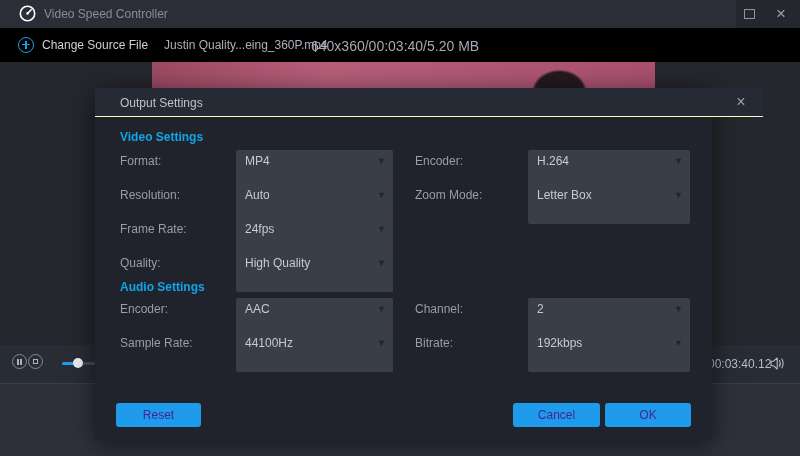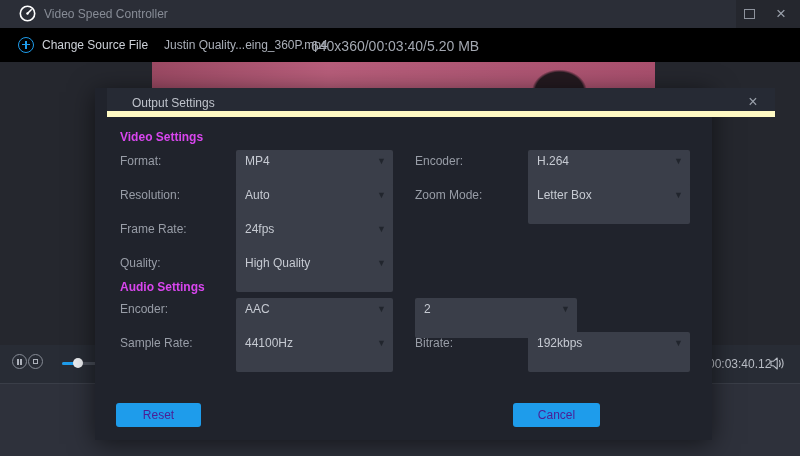--- a/index.html
+++ b/index.html
@@ -48,27 +48,27 @@
                   background:#eceef1; border-radius:50%; cursor:pointer; }
   #time-label { position:absolute; left:708px; top:12px; font-size:12px; color:#b9bdc5; }
   #speaker { position:absolute; left:770px; top:12px; cursor:pointer; }
 
   #bottom-strip { position:absolute; left:0; top:321px; width:800px; height:73px;
                   background:#2e313b; border-top:1px solid #3a3e48; }
 
   
   #dialog { position:absolute; left:95px; top:88px; width:617px; height:352px;
             background:#20232c; box-shadow:0 4px 24px rgba(0,0,0,.55); z-index:10; }
-  #dlg-header { position:absolute; left:12px; top:0; width:668px; height:29px;
-                background:#262a34; border-bottom:6px solid #fef9c3; }
+  #dlg-header { position:absolute; left:0; top:0; width:668px; height:29px;
+                background:#262a34; border-bottom:1px solid #fef9c3; }
   #dlg-title { position:absolute; left:25px; top:8px; font-size:12px; color:#bfc3cb; }
   #dlg-close { position:absolute; right:12px; top:3px; width:20px; height:22px; color:#9aa0aa;
                font-size:16px; line-height:22px; text-align:center; cursor:pointer; }
 
-  .section-h { position:absolute; left:25px; font-size:12px; font-weight:bold; color:#d946ef; }
+  .section-h { position:absolute; left:25px; font-size:12px; font-weight:bold; color:#0ea5e9; }
   #video-heading { top:42px; }
   #audio-heading { top:192px; }
 
   .field-row { position:absolute; left:0; width:617px; height:22px; display:flex; padding-left:25px; }
   .f-label { font-size:12px; color:#989da7; line-height:22px; }
   .f-label.c1 { width:116px; }
   .f-label.c2 { width:113px; }
   .row-gap { width:22px; }
   .select { position:relative; height:40px; background:#3a3e49; border-radius:2px; cursor:pointer; }
   .select.c1 { width:157px; }
@@ -185,20 +185,21 @@
 
   <div class="section-h" id="audio-heading">Audio Settings</div>
 
   <div class="field-row" id="row-a1">
     <span class="f-label c1">Encoder:</span>
     <span class="select c1">
       <span class="val">AAC</span>
       <span class="arrow">▼</span>
     </span>
     <span class="row-gap"></span>
+    <span class="f-label c2">Channel:</span>
     <span class="select c2">
       <span class="val">2</span>
       <span class="arrow">▼</span>
     </span>
   </div>
 
   <div class="field-row" id="row-a2">
     <span class="f-label c1">Sample Rate:</span>
     <span class="select c1">
       <span class="val">44100Hz</span>
@@ -207,13 +208,14 @@
     <span class="row-gap"></span>
     <span class="f-label c2">Bitrate:</span>
     <span class="select c2">
       <span class="val">192kbps</span>
       <span class="arrow">▼</span>
     </span>
   </div>
 
   <button class="btn" id="reset-btn">Reset</button>
   <button class="btn" id="cancel-btn">Cancel</button>
+  <button class="btn" id="ok-btn">OK</button>
 </div>
 
 </body></html>

